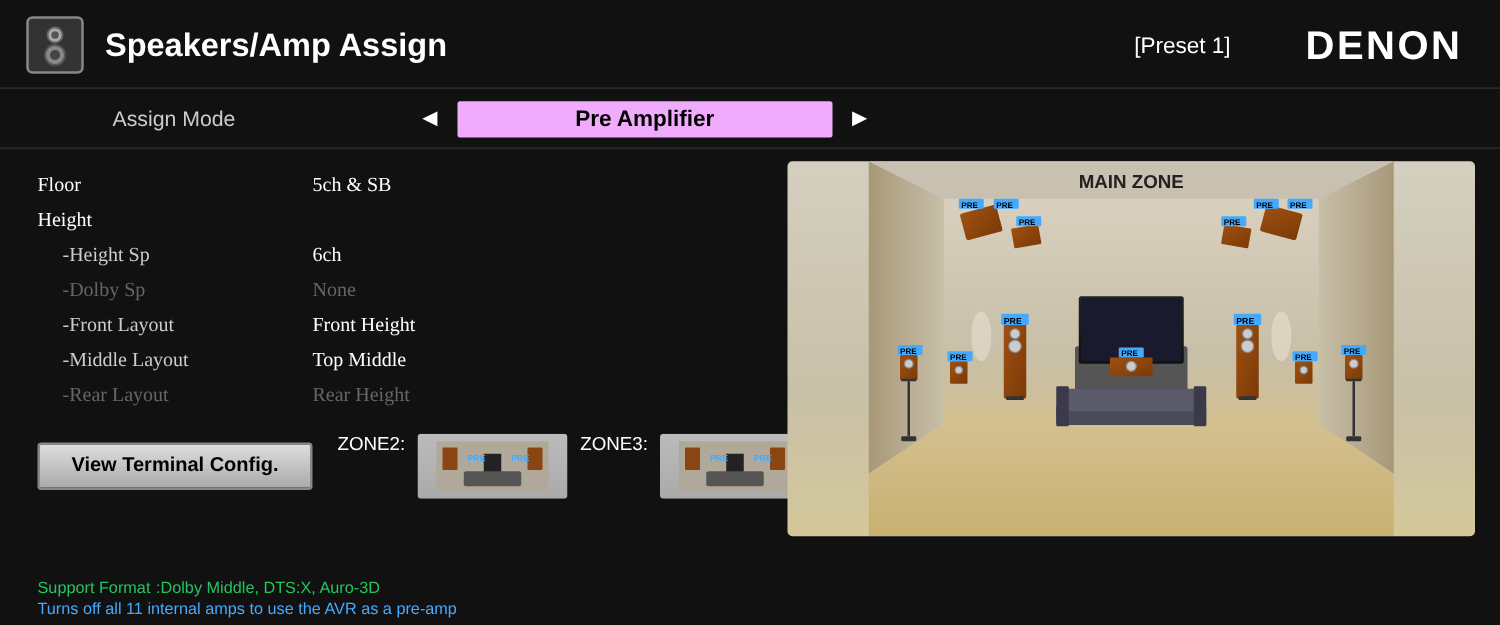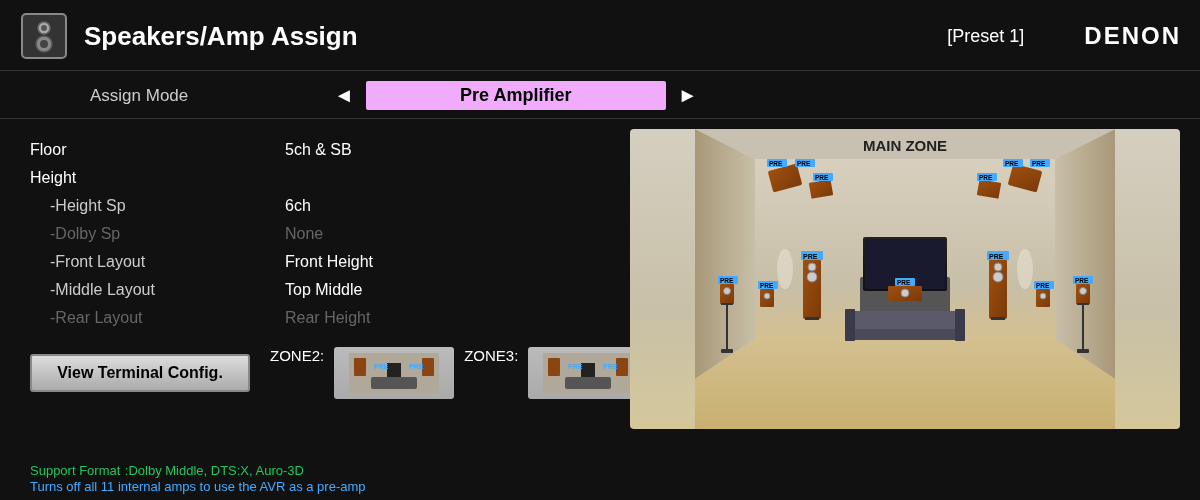--- a/index.html
+++ b/index.html
@@ -10,42 +10,42 @@
       color: #fff;
       font-family: Arial, sans-serif;
       overflow: hidden;
       position: relative;
     }
 
     
     .header {
       display: flex;
       align-items: center;
-      padding: 12px 19px 10px 20px;
+      padding: 12px 30px 10px 20px;
       border-bottom: 1px solid #333;
     }
     .speaker-icon {
       width: 48px;
       height: 48px;
       margin-right: 16px;
       flex-shrink: 0;
     }
     .header-title {
       font-size: 26px;
       font-weight: bold;
       color: #fff;
       flex: 1;
     }
     .preset-label {
       font-size: 18px;
       color: #fff;
       margin-right: 60px;
     }
     .denon-logo {
-      font-size: 24px;
+      font-size: 32px;
       font-weight: 900;
       color: #fff;
       letter-spacing: 2px;
       text-align: center;
     }
 
     
     .assign-row {
       display: flex;
       align-items: center;
@@ -90,40 +90,40 @@
     }
 
     
     .settings-panel {
       width: 580px;
       flex-shrink: 0;
       padding-top: 6px;
     }
     .setting-row {
       display: flex;
-      align-items: flex-end;
+      align-items: center;
       padding: 4px 0;
       min-height: 28px;
+      font-family: Liberation Serif, serif;
     }
     .setting-name {
       font-size: 16px;
       color: #fff;
       width: 220px;
     }
     .setting-name.sub {
       padding-left: 20px;
       color: #ccc;
     }
     .setting-name.disabled {
       color: #666;
     }
     .setting-value {
       font-size: 16px;
       color: #fff;
-      margin-left: 35px;
     }
     .setting-value.disabled {
       color: #666;
     }
 
     
     .room-viz {
       flex: 1;
       position: relative;
       background: linear-gradient(to bottom, #d4cfc0 0%, #c8c0a8 60%, #d4c89a 100%);

